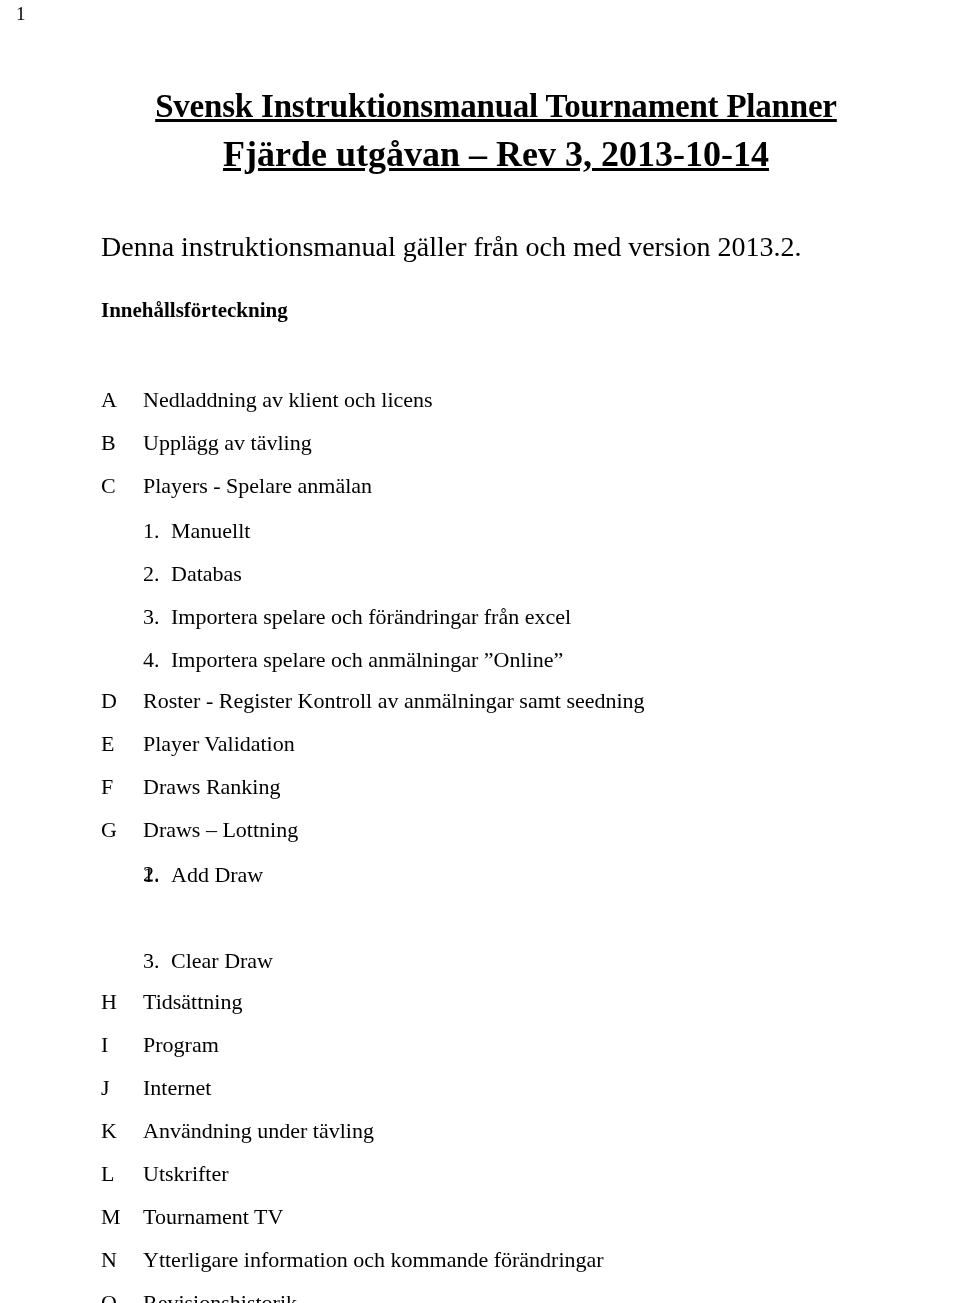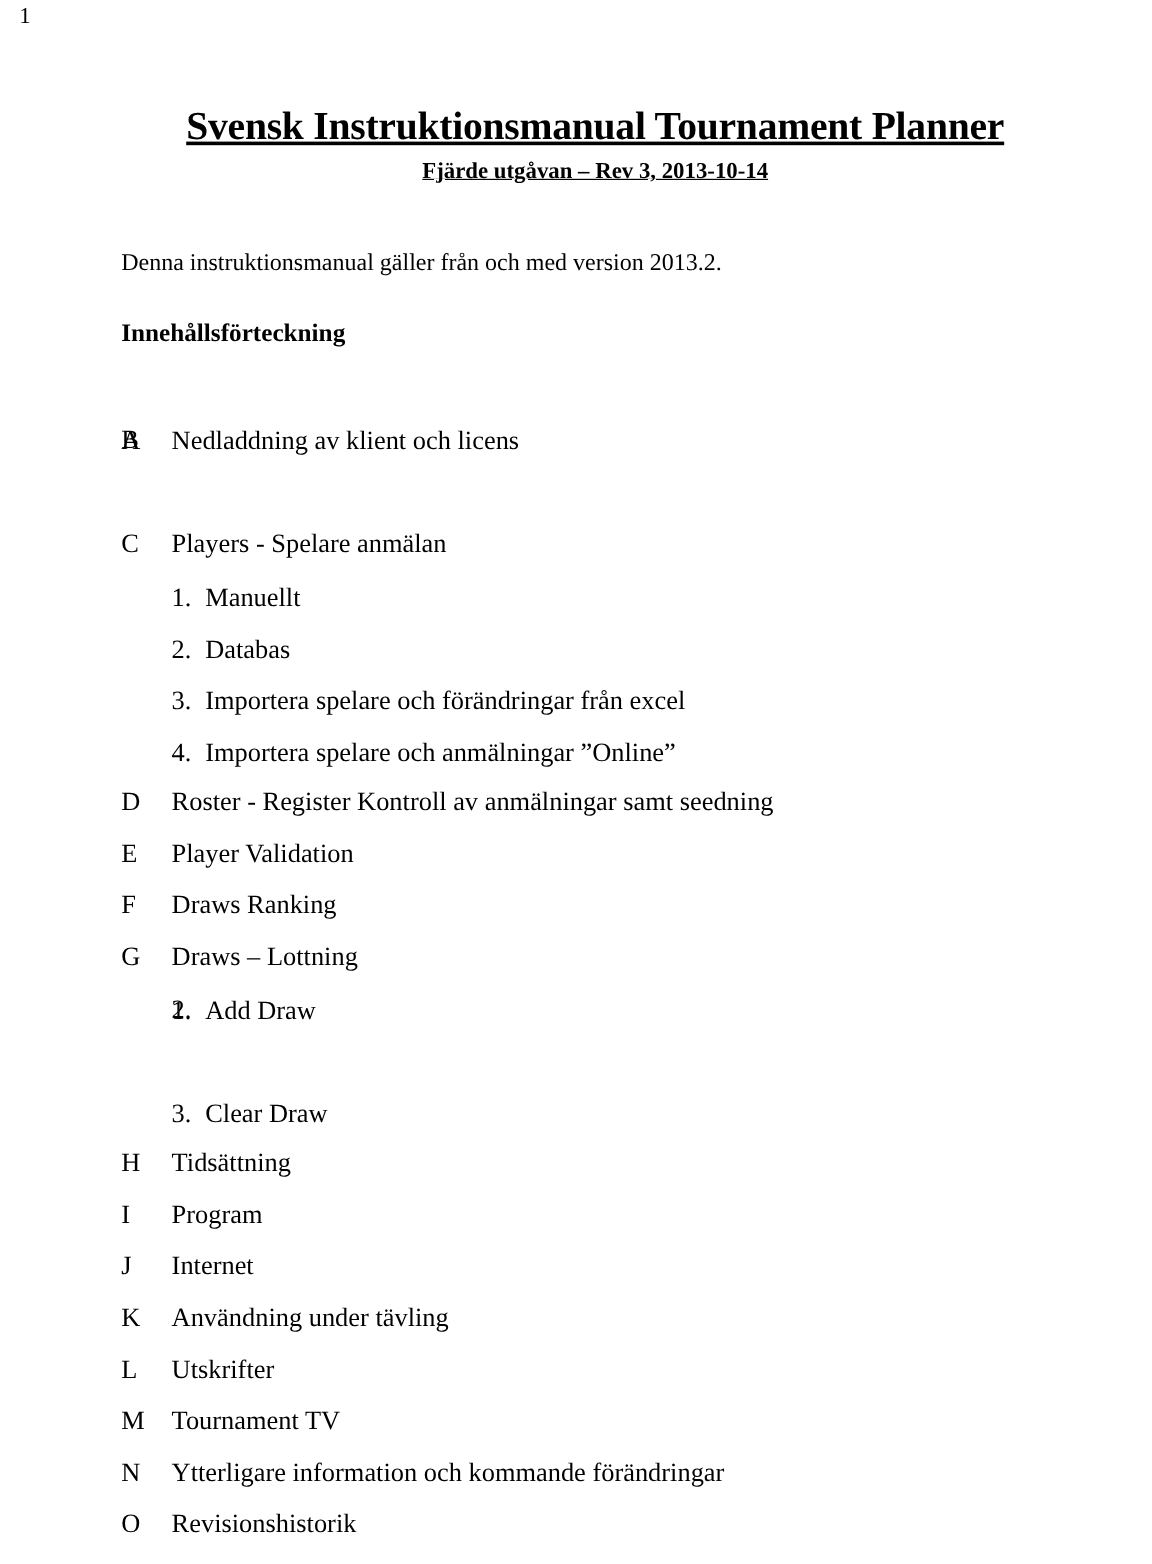--- a/index.html
+++ b/index.html
@@ -43,29 +43,29 @@
   .title-main {
     font-size: 33px;
     font-weight: bold;
     text-decoration: underline;
     line-height: 1.22;
     letter-spacing: -0.2px;
     white-space: nowrap;
     text-align: center;
   }
   .title-sub {
-    font-size: 19px;
+    font-size: 36px;
     font-weight: bold;
     text-decoration: underline;
     line-height: 1.3;
     margin-top: 5px;
   }
   .intro {
     margin-top: 50px;
-    font-size: 20px;
+    font-size: 28px;
     line-height: 1.35;
   }
   .toc-heading {
     margin-top: 32px;
     font-size: 21px;
     font-weight: bold;
   }
   .toc {
     margin-top: 22px;
   }
@@ -117,20 +117,21 @@
 
     <div class="toc">
 
       <div class="toc-row">
         <span class="toc-letter">A</span>
         <span class="toc-label">Nedladdning av klient och licens</span>
       </div>
 
       <div class="toc-row">
         <span class="toc-letter">B</span>
+        <span class="toc-label">Upplägg av tävling</span>
       </div>
 
       <div class="toc-row">
         <span class="toc-letter">C</span>
         <span class="toc-label">Players - Spelare anmälan</span>
       </div>
 
       <div class="toc-sub">
         <span class="toc-sub-num">1.</span>
         <span class="toc-label">Manuellt</span>

